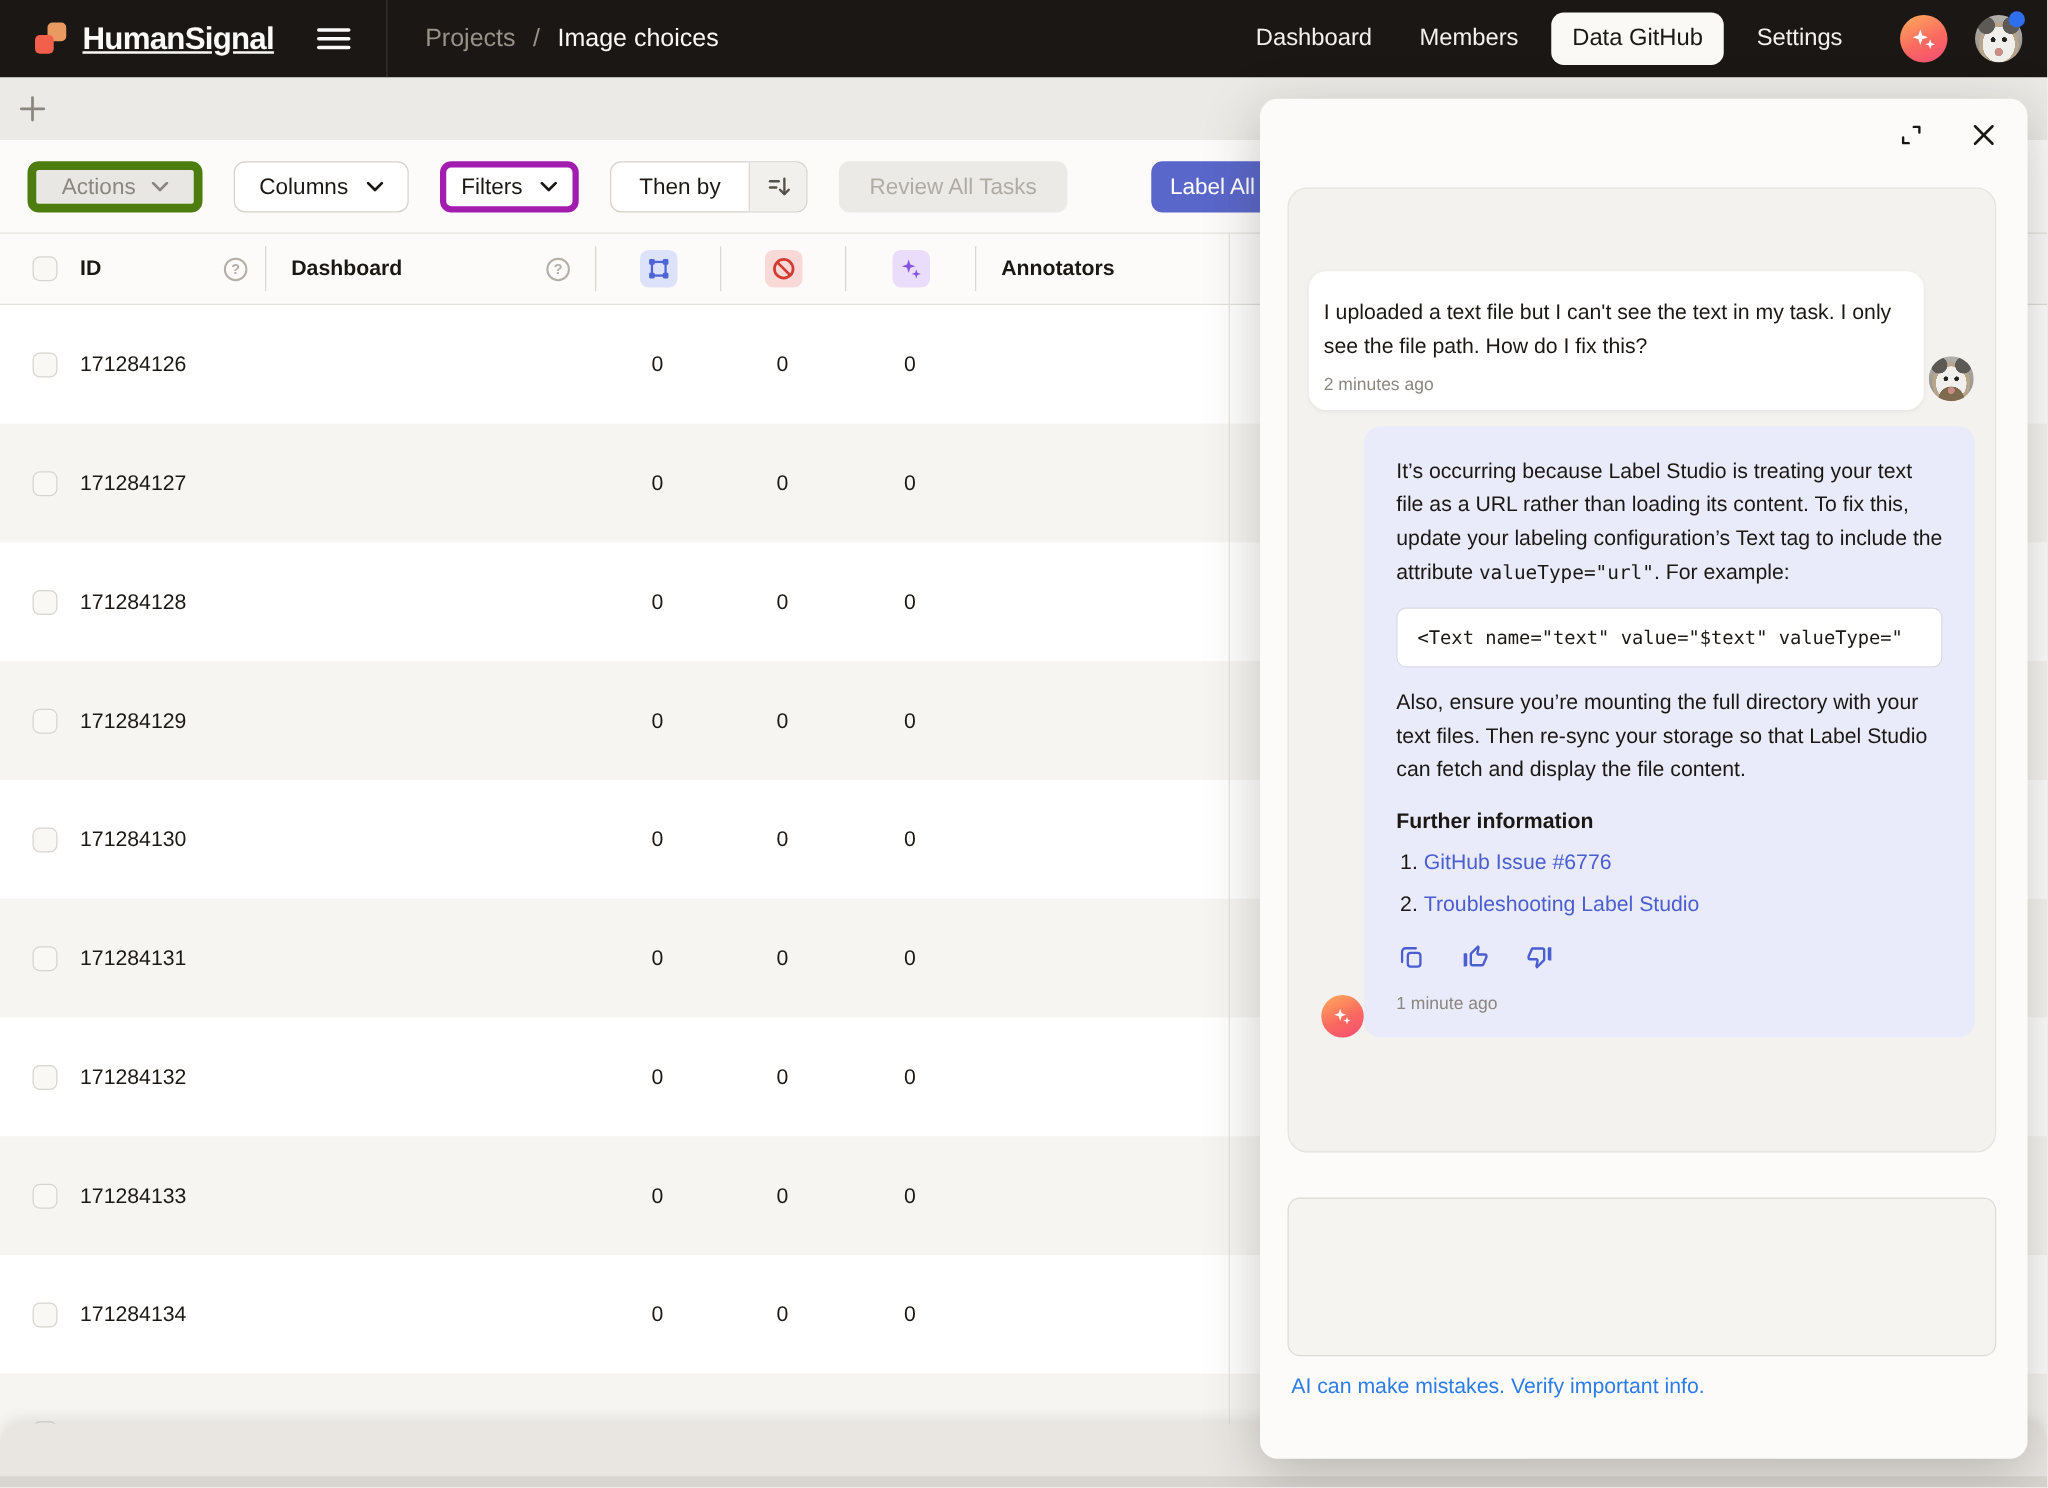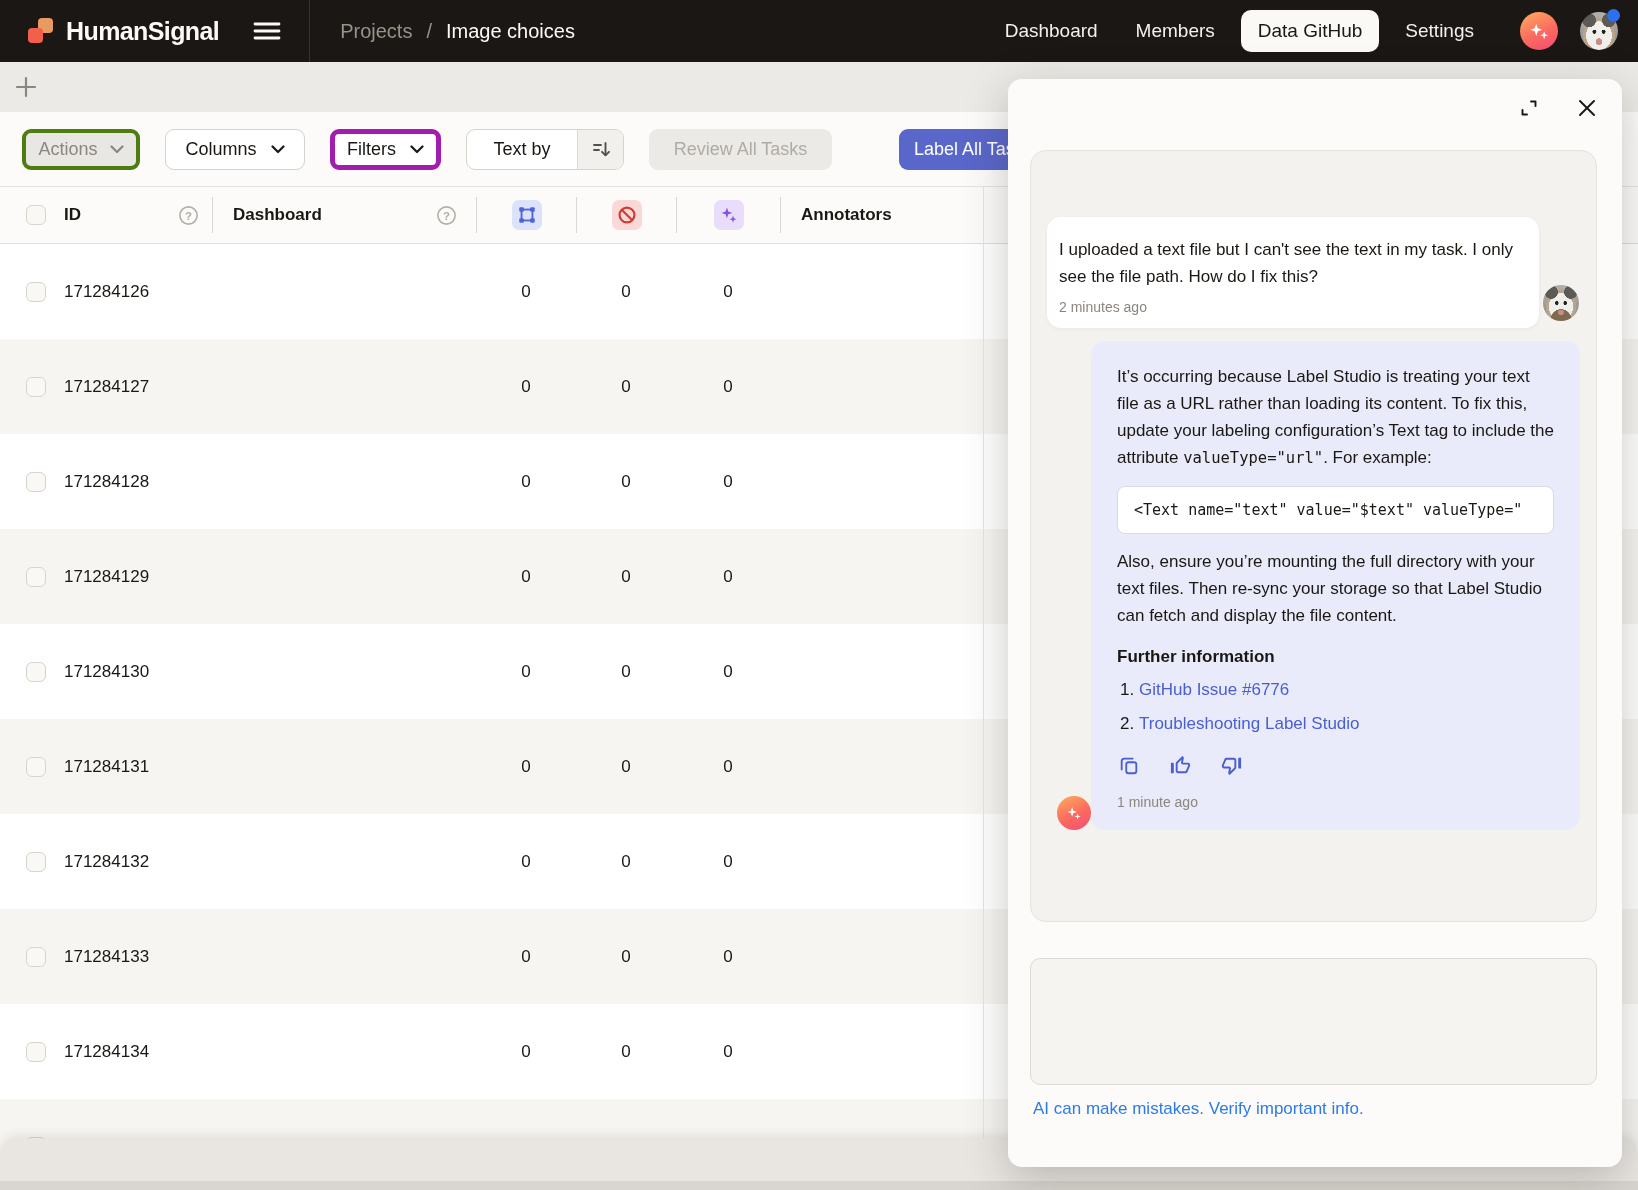--- a/index.html
+++ b/index.html
@@ -4,21 +4,21 @@
 <style>
   * { margin:0; padding:0; box-sizing:border-box; }
   html,body { background:#e8e6e2; }
   .stage { position:relative; width:1638px; height:1190px; overflow:hidden;
            background:#fcfbfa; font-family:"Liberation Sans", sans-serif; color:#1b1713; }
 
   
   .topbar { position:absolute; left:0; top:0; width:100%; height:62px; background:#1b1714;
             display:flex; align-items:center; }
   .brand { display:flex; align-items:center; margin-left:26px; gap:10px; }
-  .brand-name { color:#fbfaf8; font-size:25px; font-weight:700; letter-spacing:-0.6px; }
+  .brand-name { color:#fbfaf8; font-size:25px; font-weight:700; letter-spacing:-0.6px;text-decoration:underline; }
   .hamburger { margin-left:28px; width:40px; height:40px; display:flex; align-items:center; justify-content:center; cursor:pointer; }
   .top-divider { width:1px; height:62px; background:#37332d; margin-left:22px; }
   .breadcrumb { display:flex; align-items:center; gap:14px; margin-left:30px; font-size:20px; }
   .crumb-parent { color:#989288; }
   .crumb-sep { color:#989288; }
   .crumb-current { color:#fbfaf8; }
   .top-spacer { flex:1; }
   .topnav { display:flex; align-items:center; gap:14px; margin-right:18px; }
   .nav-item { color:#f3f1ee; font-size:19px; padding:10px 12px; border-radius:10px; cursor:pointer; white-space:nowrap; }
   .nav-item.active { background:#faf9f6; color:#1b1713; padding:10px 17px; font-weight:500; }
@@ -42,21 +42,21 @@
   .tab { width:186px; height:50px; background:#fcfbfa; display:flex; align-items:center; cursor:pointer; }
   .tab-label { margin-left:24px; font-size:19px; font-weight:500; }
   .tab-kebab { margin-left:auto; margin-right:10px; width:26px; height:26px; display:flex; align-items:center; justify-content:center; cursor:pointer; }
   .add-tab { width:44px; height:50px; display:flex; align-items:center; justify-content:center; cursor:pointer; margin-left:4px; }
 
   
   .toolbar { position:absolute; left:0; top:112px; width:100%; height:74px; background:#fcfbfa;
              display:flex; align-items:center; }
   .btn { height:41px; border-radius:9px; display:flex; align-items:center; justify-content:center;
          font-size:18px; font-weight:500; cursor:pointer; white-space:nowrap; }
-  .btn-actions { margin-left:22px; width:118px; gap:12px; background:#e9e7e3; border:4px solid #4d7c0f; color:#8b867f; }
+  .btn-actions { margin-left:22px; width:140px; gap:12px; background:#e9e7e3; border:7px solid #4d7c0f; color:#8b867f; }
   .btn-columns { margin-left:25px; width:140px; gap:14px; background:#fff; border:1px solid #d6d3cd; }
   .btn-filters { margin-left:25px; width:111px; gap:14px; background:#fff; border:5px solid #a21caf; }
   .btn-orderby { margin-left:25px; width:158px; background:#fff; border:1px solid #d6d3cd; padding:0; overflow:hidden; }
   .orderby-label { flex:1; text-align:center; }
   .orderby-iconpart { width:46px; height:41px; display:flex; align-items:center; justify-content:center;
                       border-left:1px solid #dcd9d4; background:#f2f0ed; }
   .btn-review { margin-left:25px; width:183px; background:#eceae6; color:#b0aba4; border:none; }
   .btn-label-all { margin-left:67px; width:182px; background:#5a67ca; color:#fff; border:none;
                    justify-content:flex-start; padding-left:15px; overflow:hidden; }
 
@@ -209,21 +209,21 @@
           <polyline points="1.5,1.5 7,7 12.5,1.5"></polyline>
         </svg>
     </div>
     <div class="btn btn-filters">
       <span>Filters</span>
       <svg width="14" height="9" viewBox="0 0 14 9" fill="none" stroke="#1b1713" stroke-width="2.2" stroke-linecap="round" stroke-linejoin="round">
           <polyline points="1.5,1.5 7,7 12.5,1.5"></polyline>
         </svg>
     </div>
     <div class="btn btn-orderby">
-      <span class="orderby-label">Text by</span>
+      <span class="orderby-label">Then by</span>
       <span class="orderby-iconpart">
         <svg width="22" height="22" viewBox="0 0 22 22" fill="none" stroke="#55504a" stroke-width="1.9" stroke-linecap="round" stroke-linejoin="round">
           <line x1="4" y1="7" x2="11" y2="7"></line>
             <line x1="4" y1="12" x2="9" y2="12"></line>
           <line x1="15.5" y1="5" x2="15.5" y2="17"></line>
             <polyline points="12,13.8 15.5,17.3 19,13.8"></polyline>
         </svg>
       </span>
     </div>
     <div class="btn btn-review">

